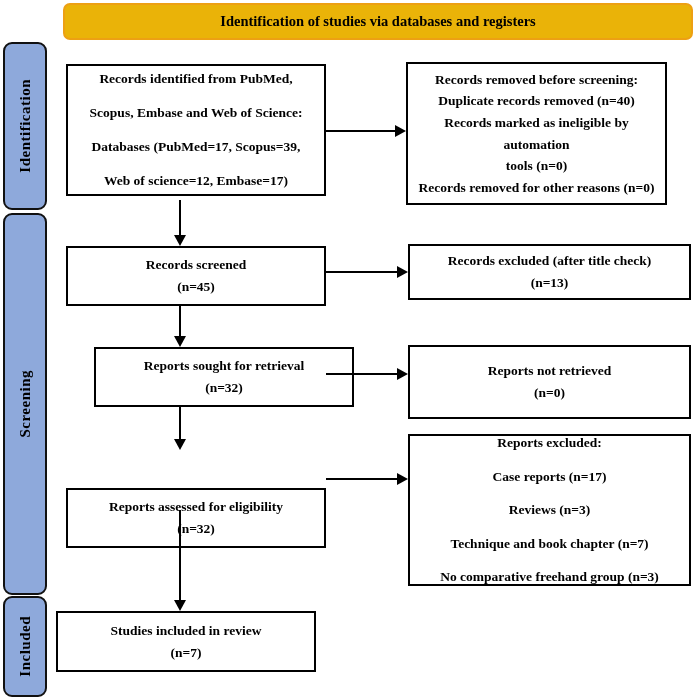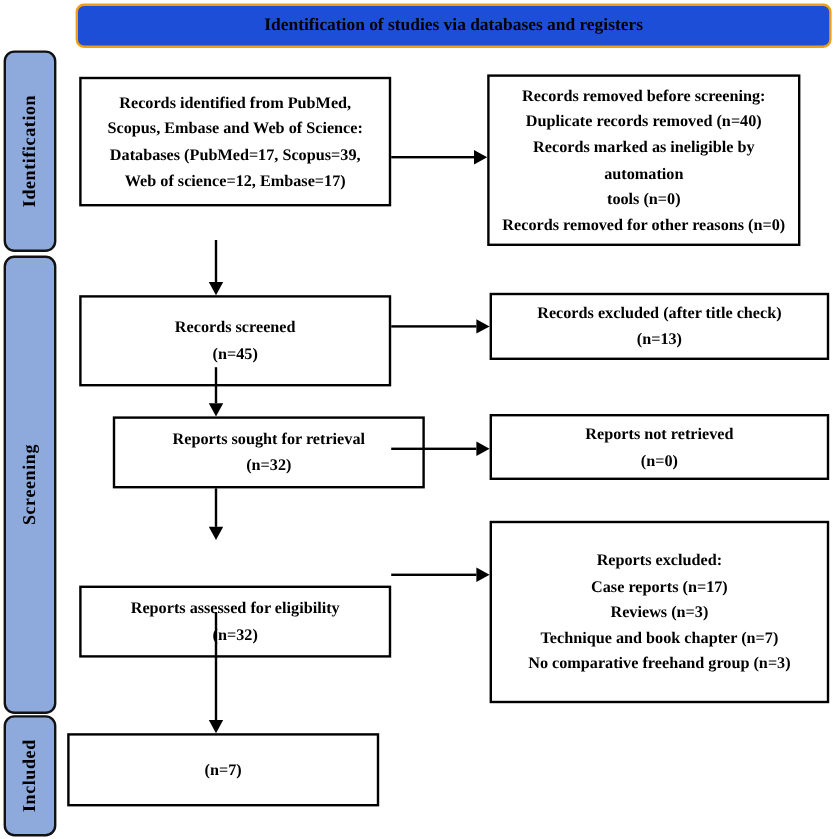--- a/index.html
+++ b/index.html
@@ -12,21 +12,21 @@
     width:696px;height:699px;
     background:#ffffff;
     overflow:hidden;
     font-weight:bold;
     color:#000;
   }
   
   .title-banner{
     position:absolute;
     left:63px;top:3px;width:626px;height:33px;
-    background:#1d4ed8;
+    background:#eab308;
     border:2.5px solid #EDA013;
     border-radius:7px;
     display:flex;align-items:center;justify-content:center;
     font-size:14.5px;
     text-align:center;
   }
   
   .stage{
     position:absolute;
     left:3px;width:40px;
@@ -51,28 +51,28 @@
     background:#fff;
     border:2px solid #000;
     display:flex;flex-direction:column;
     align-items:center;justify-content:center;
     text-align:center;
     font-size:13.5px;
     line-height:1.6;
     padding:2px 6px;
     box-sizing:border-box;
   }
-  .box-identified   {left:66px; top:64px;  width:260px;height:108px;}
+  .box-identified   {left:66px; top:64px;  width:260px;height:132px;justify-content:space-between;}
   .box-removed      {left:406px;top:62px;  width:261px;height:143px;}
-  .box-screened     {left:66px; top:246px; width:260px;height:76px;}
+  .box-screened     {left:66px; top:246px; width:260px;height:60px;}
   .box-excl-title   {left:408px;top:244px; width:283px;height:56px;}
   .box-sought       {left:66px; top:347px; width:260px;height:60px;margin-left:28px;}
-  .box-notretrieved {left:408px;top:345px; width:283px;height:55px;}
+  .box-notretrieved {left:408px;top:345px; width:283px;height:74px;}
   .box-assessed     {left:66px; top:450px; width:260px;height:60px;margin-top:38px;}
-  .box-excl-reports {left:408px;top:434px; width:283px;height:152px;}
+  .box-excl-reports {left:408px;top:434px; width:283px;height:152px;gap:12px;}
   .box-included     {left:56px; top:611px; width:260px;height:61px;}
   
   .harrow{position:absolute;height:2px;background:#000;}
   .harrow::after{
     content:"";position:absolute;right:-11px;top:-5px;
     border-left:11px solid #000;
     border-top:6px solid transparent;
     border-bottom:6px solid transparent;
   }
   .varrow{position:absolute;width:2px;background:#000;}
@@ -152,20 +152,21 @@
 
   <div class="fbox box-excl-reports">
     <div>Reports excluded:</div>
     <div>Case reports (n=17)</div>
     <div>Reviews (n=3)</div>
     <div>Technique and book chapter (n=7)</div>
     <div>No comparative freehand group (n=3)</div>
   </div>
 
   <div class="fbox box-included">
+    <div>Studies included in review</div>
     <div>(n=7)</div>
   </div>
 
   <div class="harrow arrow-identified-removed"></div>
   <div class="harrow arrow-screened-excluded"></div>
   <div class="harrow arrow-sought-notretrieved"></div>
   <div class="harrow arrow-assessed-exclreport"></div>
   <div class="varrow arrow-identified-screened"></div>
   <div class="varrow arrow-screened-sought"></div>
   <div class="varrow arrow-sought-assessed"></div>

